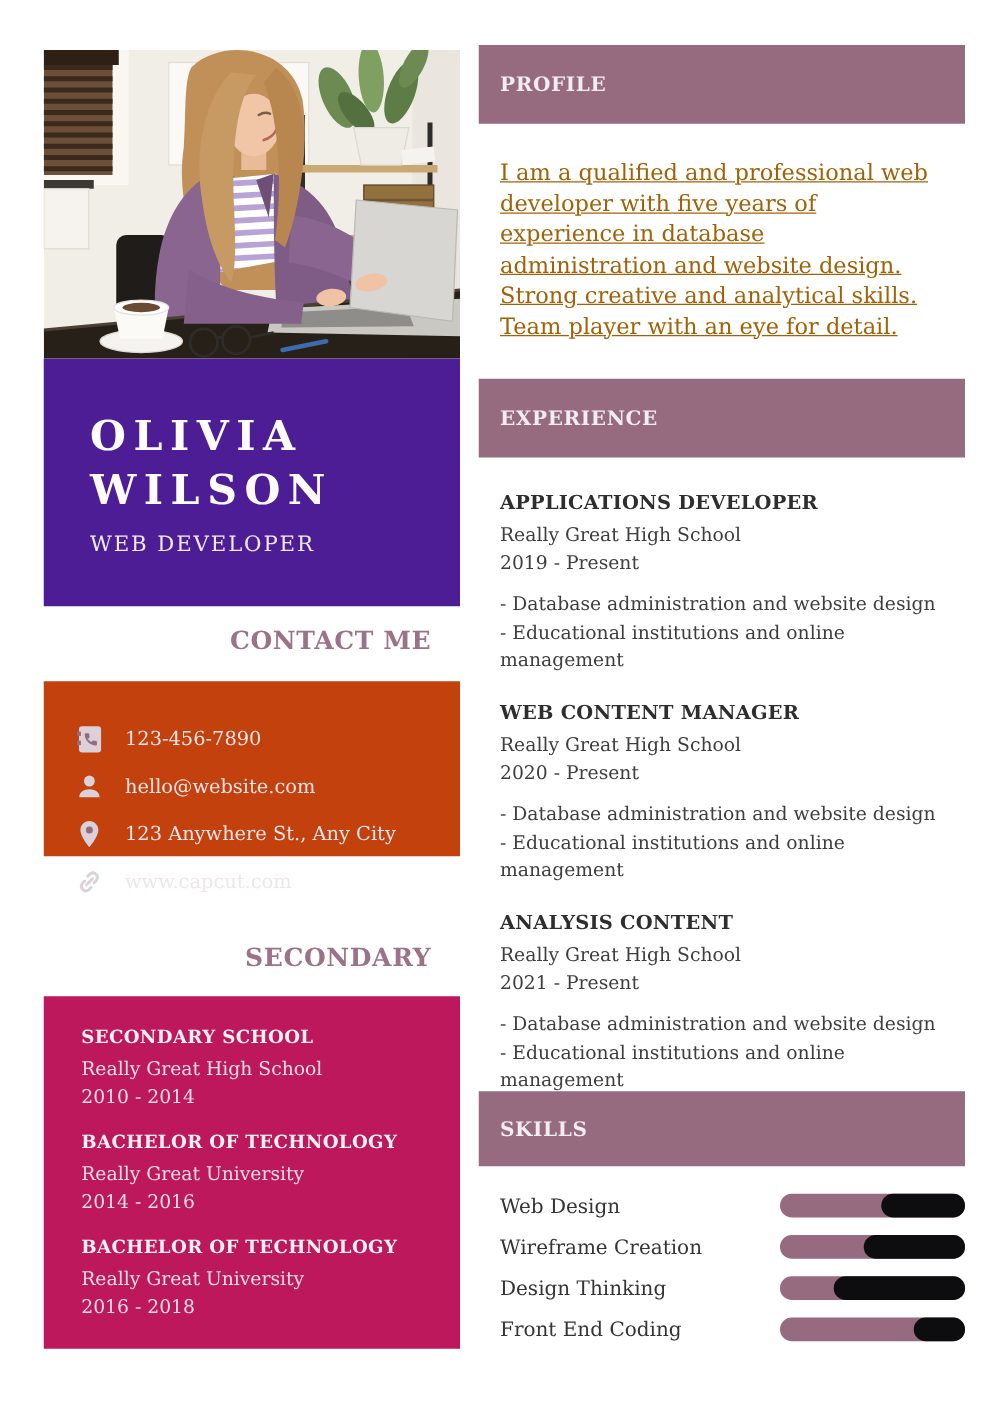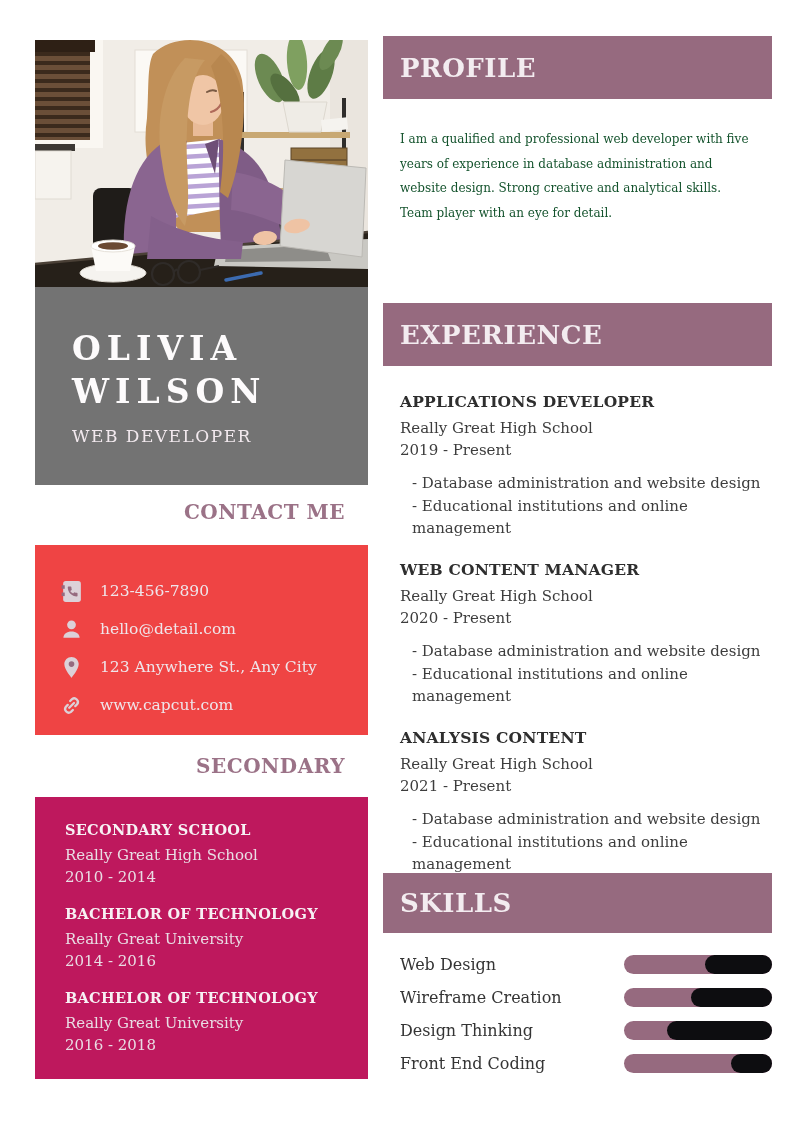--- a/index.html
+++ b/index.html
@@ -11,38 +11,38 @@
     overflow:hidden;
   }
   .abs{position:absolute;}
 
   
   .photo{left:35px;top:40px;width:333px;height:247px;}
   .photo svg{display:block;width:100%;height:100%;}
 
   .name-panel{
     left:35px;top:287px;width:333px;height:198px;
-    background:#737373;box-sizing:border-box;
+    background:#4c1d95;box-sizing:border-box;
     padding:40px 0 0 37px;
   }
   .name-line{
     font-size:33px;font-weight:700;color:#FDFBFC;
     letter-spacing:6px;line-height:43px;white-space:nowrap;
   }
   .role{
     margin-top:13px;font-size:17px;color:#F2E9EE;
     letter-spacing:1.5px;white-space:nowrap;
   }
   .side-heading{
     left:65px;width:280px;
     font-size:20px;font-weight:700;color:#9B7287;letter-spacing:.5px;text-align:right;
   }
   .contact-panel{
-    left:35px;top:545px;width:333px;height:190px;
-    background:#ef4444;box-sizing:border-box;
+    left:35px;top:545px;width:333px;height:140px;
+    background:#c2410c;box-sizing:border-box;
     padding:27px 0 0 24px;
   }
   .contact-row{display:flex;align-items:center;height:38px;}
   .contact-row .cicon{width:25px;height:25px;flex:0 0 25px;margin-right:16px;}
   .contact-row .ctext{font-size:15.5px;color:#EFE5EA;}
 
   .education-panel{
     left:35px;top:797px;width:333px;height:282px;
     background:#be185d;box-sizing:border-box;
     padding:24px 0 0 30px;
@@ -52,36 +52,36 @@
   .edu-school{font-size:15px;color:#E9DDE4;margin-top:6px;line-height:22px;}
   .edu-years{font-size:15px;color:#E9DDE4;line-height:22px;}
 
   
   .section-bar{
     left:383px;width:389px;height:63px;
     background:#966A7F;box-sizing:border-box;
     display:flex;align-items:center;padding-left:17px;
   }
   .section-bar .bar-title{
-    font-size:26px;font-weight:700;color:#F3ECF0;letter-spacing:.5px;
+    font-size:16px;font-weight:700;color:#F3ECF0;letter-spacing:.5px;
   }
   .bar-profile{top:36px;}
   .bar-experience{top:303px;}
   .bar-skills{top:873px;height:60px;}
 
   .profile-text{
     left:400px;top:127px;width:350px;
-    font-size:12px;color:#14532d;line-height:24.5px;
+    font-size:18px;color:#a16207;line-height:24.5px;text-decoration:underline;
   }
 
   .jobs{left:400px;top:392px;width:372px;}
   .job{margin-bottom:21px;}
   .job-title{font-size:15.5px;font-weight:700;color:#2E2E2E;letter-spacing:.2px;margin-bottom:6px;}
   .job-org,.job-period{font-size:15px;color:#3D3D3D;line-height:22px;}
-  .job-bullets{margin-top:11px;margin-left:12px;}
+  .job-bullets{margin-top:11px;}
   .job-bullet{font-size:15px;color:#3D3D3D;line-height:22px;margin-bottom:1px;}
 
   .skills-rows{left:400px;top:954px;width:372px;}
   .skill-row{display:flex;align-items:center;justify-content:space-between;height:20px;margin-bottom:13px;}
   .skill-label{font-size:16px;color:#343434;}
   .skill-bar{
     position:relative;width:148px;height:19px;border-radius:10px;
     background:#966A7F;flex:0 0 148px;
   }
   .skill-black{
@@ -226,21 +226,21 @@
         <rect x="2.5" y="13" width="3" height="3.4" fill="#966A7F"></rect>
         <path fill="#966A7F" d="M10.4 10.9c.7 1.4 1.7 2.4 3.1 3.1l1-1c.2-.2.4-.2.6-.1.7.2 1.4.3 2.1.3.3 0 .6.3.6.6v2.3c0 .3-.3.6-.6.6-4.9 0-8.8-3.9-8.8-8.8 0-.3.3-.6.6-.6h2.3c.3 0 .6.3.6.6 0 .7.1 1.4.3 2.1.1.2 0 .4-.1.6l-1.1 1z"></path>
       </svg>
       <span class="ctext">123-456-7890</span>
     </div>
     <div class="contact-row">
       <svg class="cicon" viewBox="0 0 24 24">
         <circle cx="12" cy="7.5" r="4.2" fill="#DCD1D8"></circle>
         <path d="M4.2,20 c0-4 3.5-6.2 7.8-6.2 s7.8,2.2 7.8,6.2 Z" fill="#DCD1D8"></path>
       </svg>
-      <span class="ctext">hello@detail.com</span>
+      <span class="ctext">hello@website.com</span>
     </div>
     <div class="contact-row">
       <svg class="cicon" viewBox="0 0 24 24">
         <path d="M12 1.8c-3.8 0-6.9 3.1-6.9 6.9 0 5.2 6.9 13.2 6.9 13.2s6.9-8 6.9-13.2c0-3.8-3.1-6.9-6.9-6.9z" fill="#DCD1D8"></path>
         <circle cx="12" cy="8.7" r="2.7" fill="#966A7F"></circle>
       </svg>
       <span class="ctext">123 Anywhere St., Any City</span>
     </div>
     <div class="contact-row">
       <svg class="cicon" viewBox="0 0 24 24">

